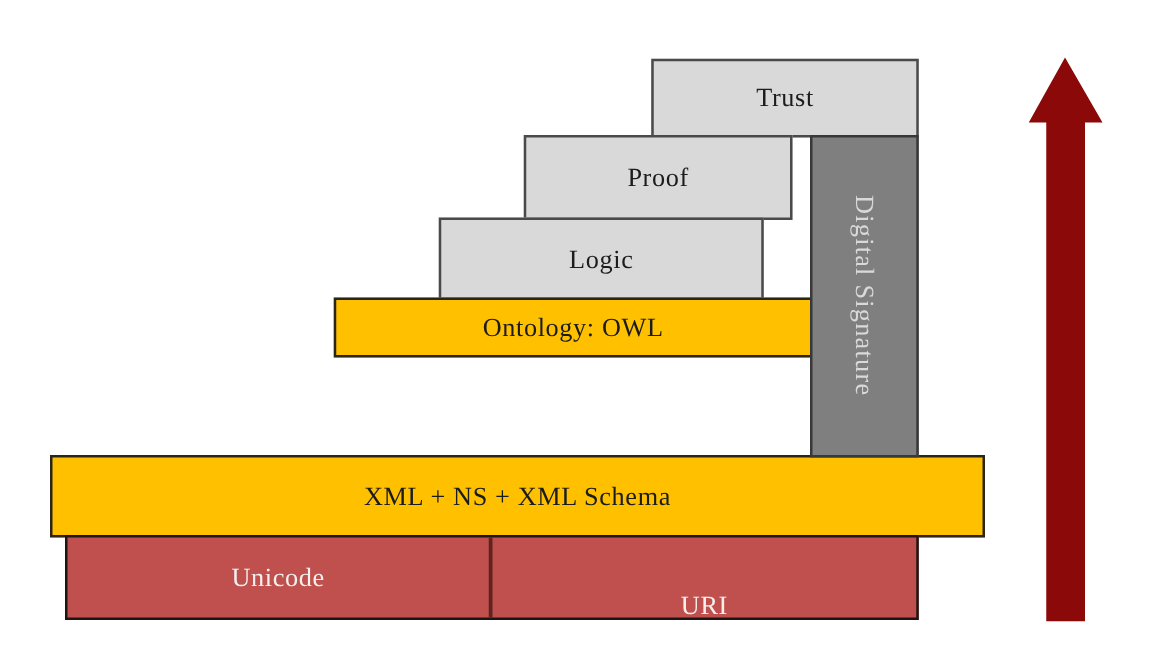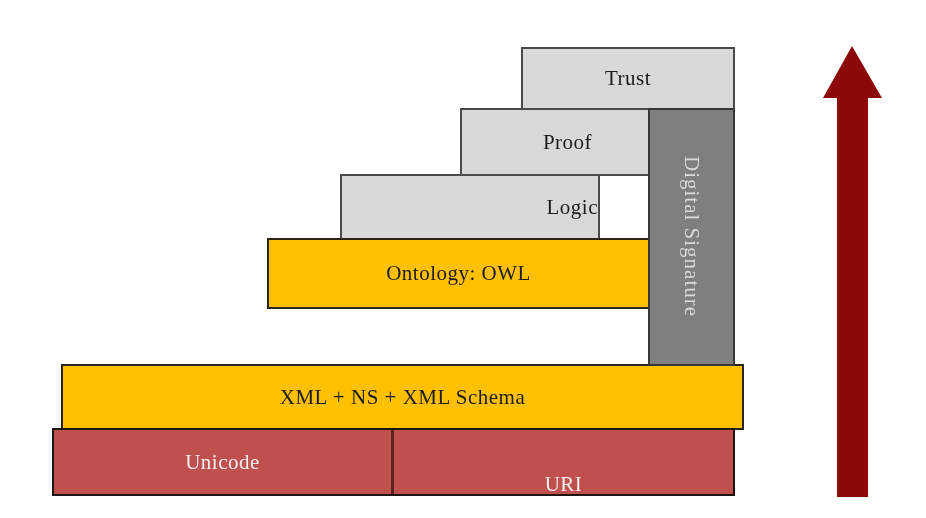--- a/index.html
+++ b/index.html
@@ -23,25 +23,25 @@
     display: flex;
     align-items: center;
     justify-content: center;
     font-size: 21px;
     color: #1c1c1c;
     letter-spacing: 0.5px;
   }
   .gray  { background: #d9d9d9; border-color: #4a4a4a; }
   .gold  { background: #ffc000; border-color: #2b2418; }
   .layer-trust    { left: 521px; top: 47px;  width: 214px; height: 63px; }
-  .layer-proof    { left: 460px; top: 108px; width: 215px; height: 68px; }
-  .layer-logic    { left: 340px; top: 174px; width: 260px; height: 66px; justify-content: flex-end; }
-  .layer-ontology { left: 267px; top: 238px; width: 383px; height: 71px; }
+  .layer-proof    { left: 419px; top: 108px; width: 215px; height: 68px; }
+  .layer-logic    { left: 351px; top: 174px; width: 260px; height: 66px; }
+  .layer-ontology { left: 267px; top: 238px; width: 383px; height: 48px; }
   .layer-rdf      { left: 160px; top: 301px; width: 490px; height: 65px; }
-  .layer-xml      { left: 61px;  top: 364px; width: 683px; height: 66px; font-family: Liberation Serif, serif; }
+  .layer-xml      { left: 40px;  top: 364px; width: 748px; height: 66px; font-family: Liberation Serif, serif; }
 
   .base-row {
     position: absolute;
     left: 52px; top: 428px; width: 683px; height: 68px;
     box-sizing: border-box;
     border: 2px solid #1f1414;
     background: #c0504d;
     display: flex;
   }
   .base-cell {

